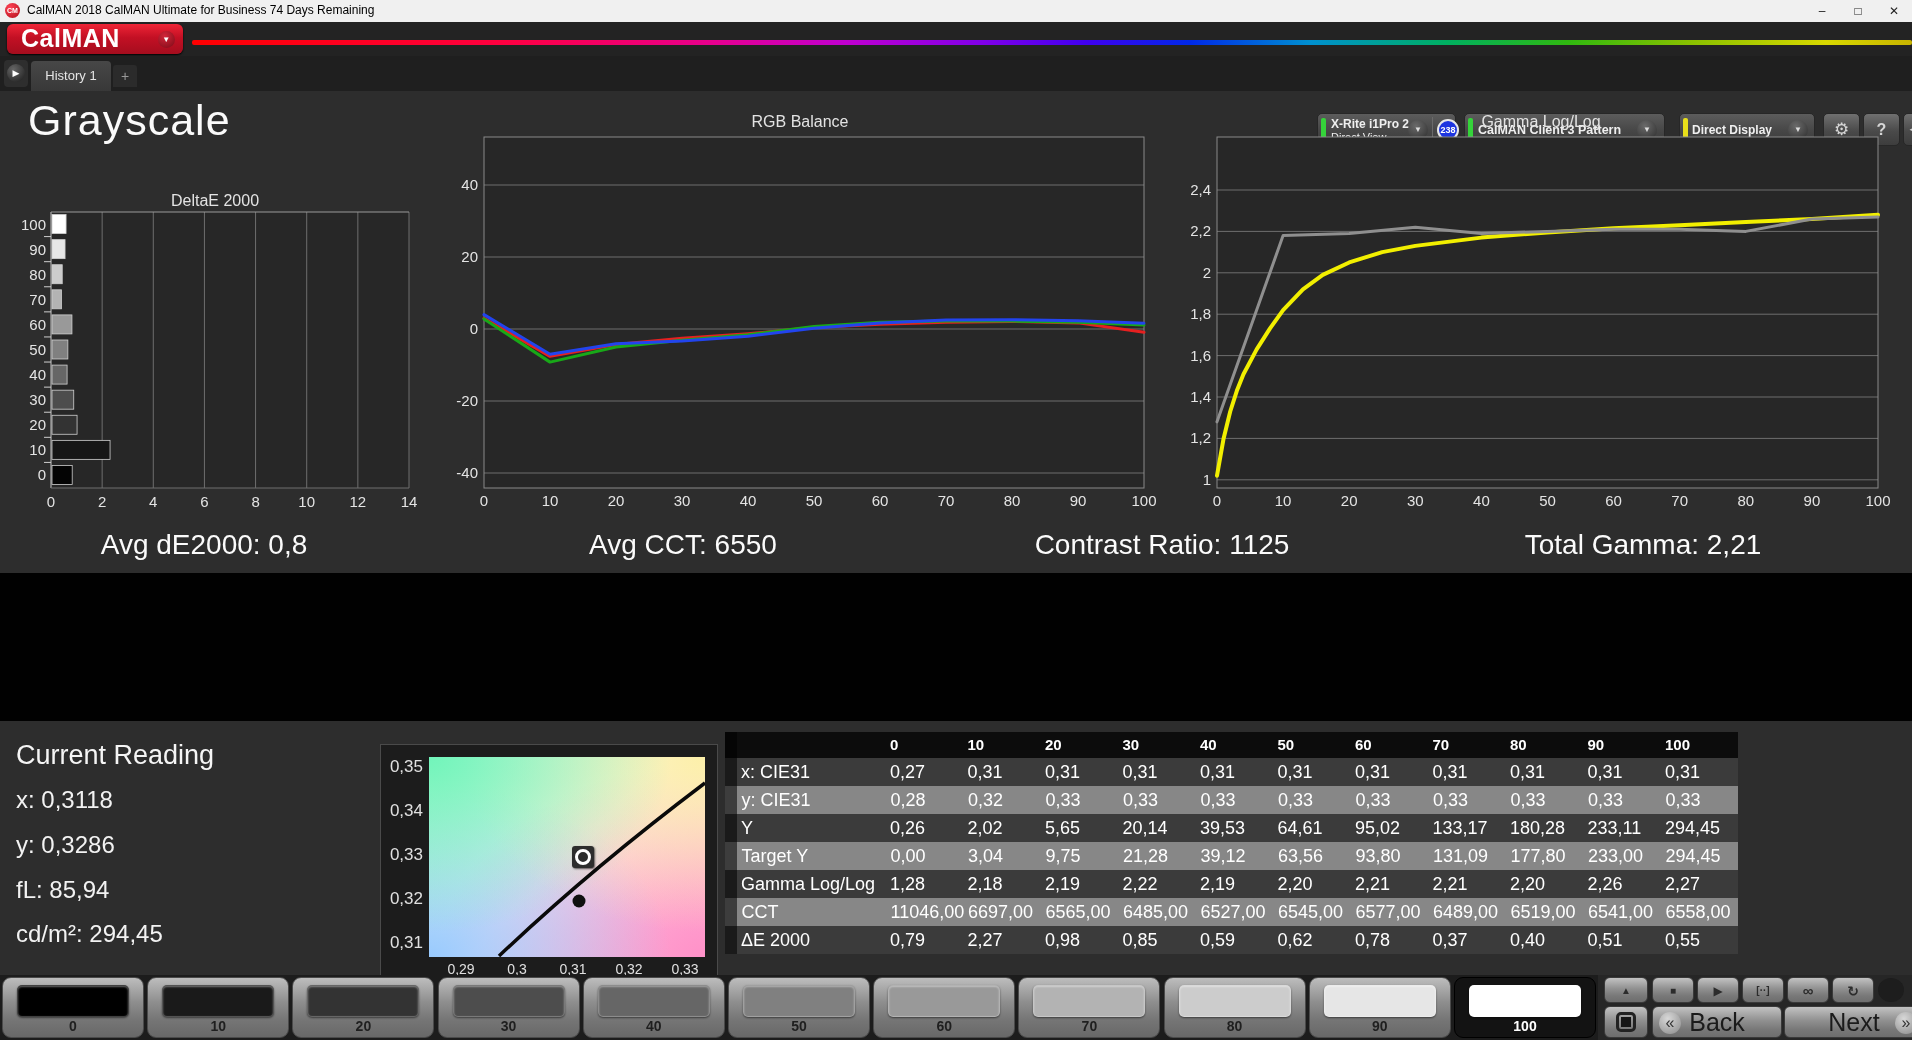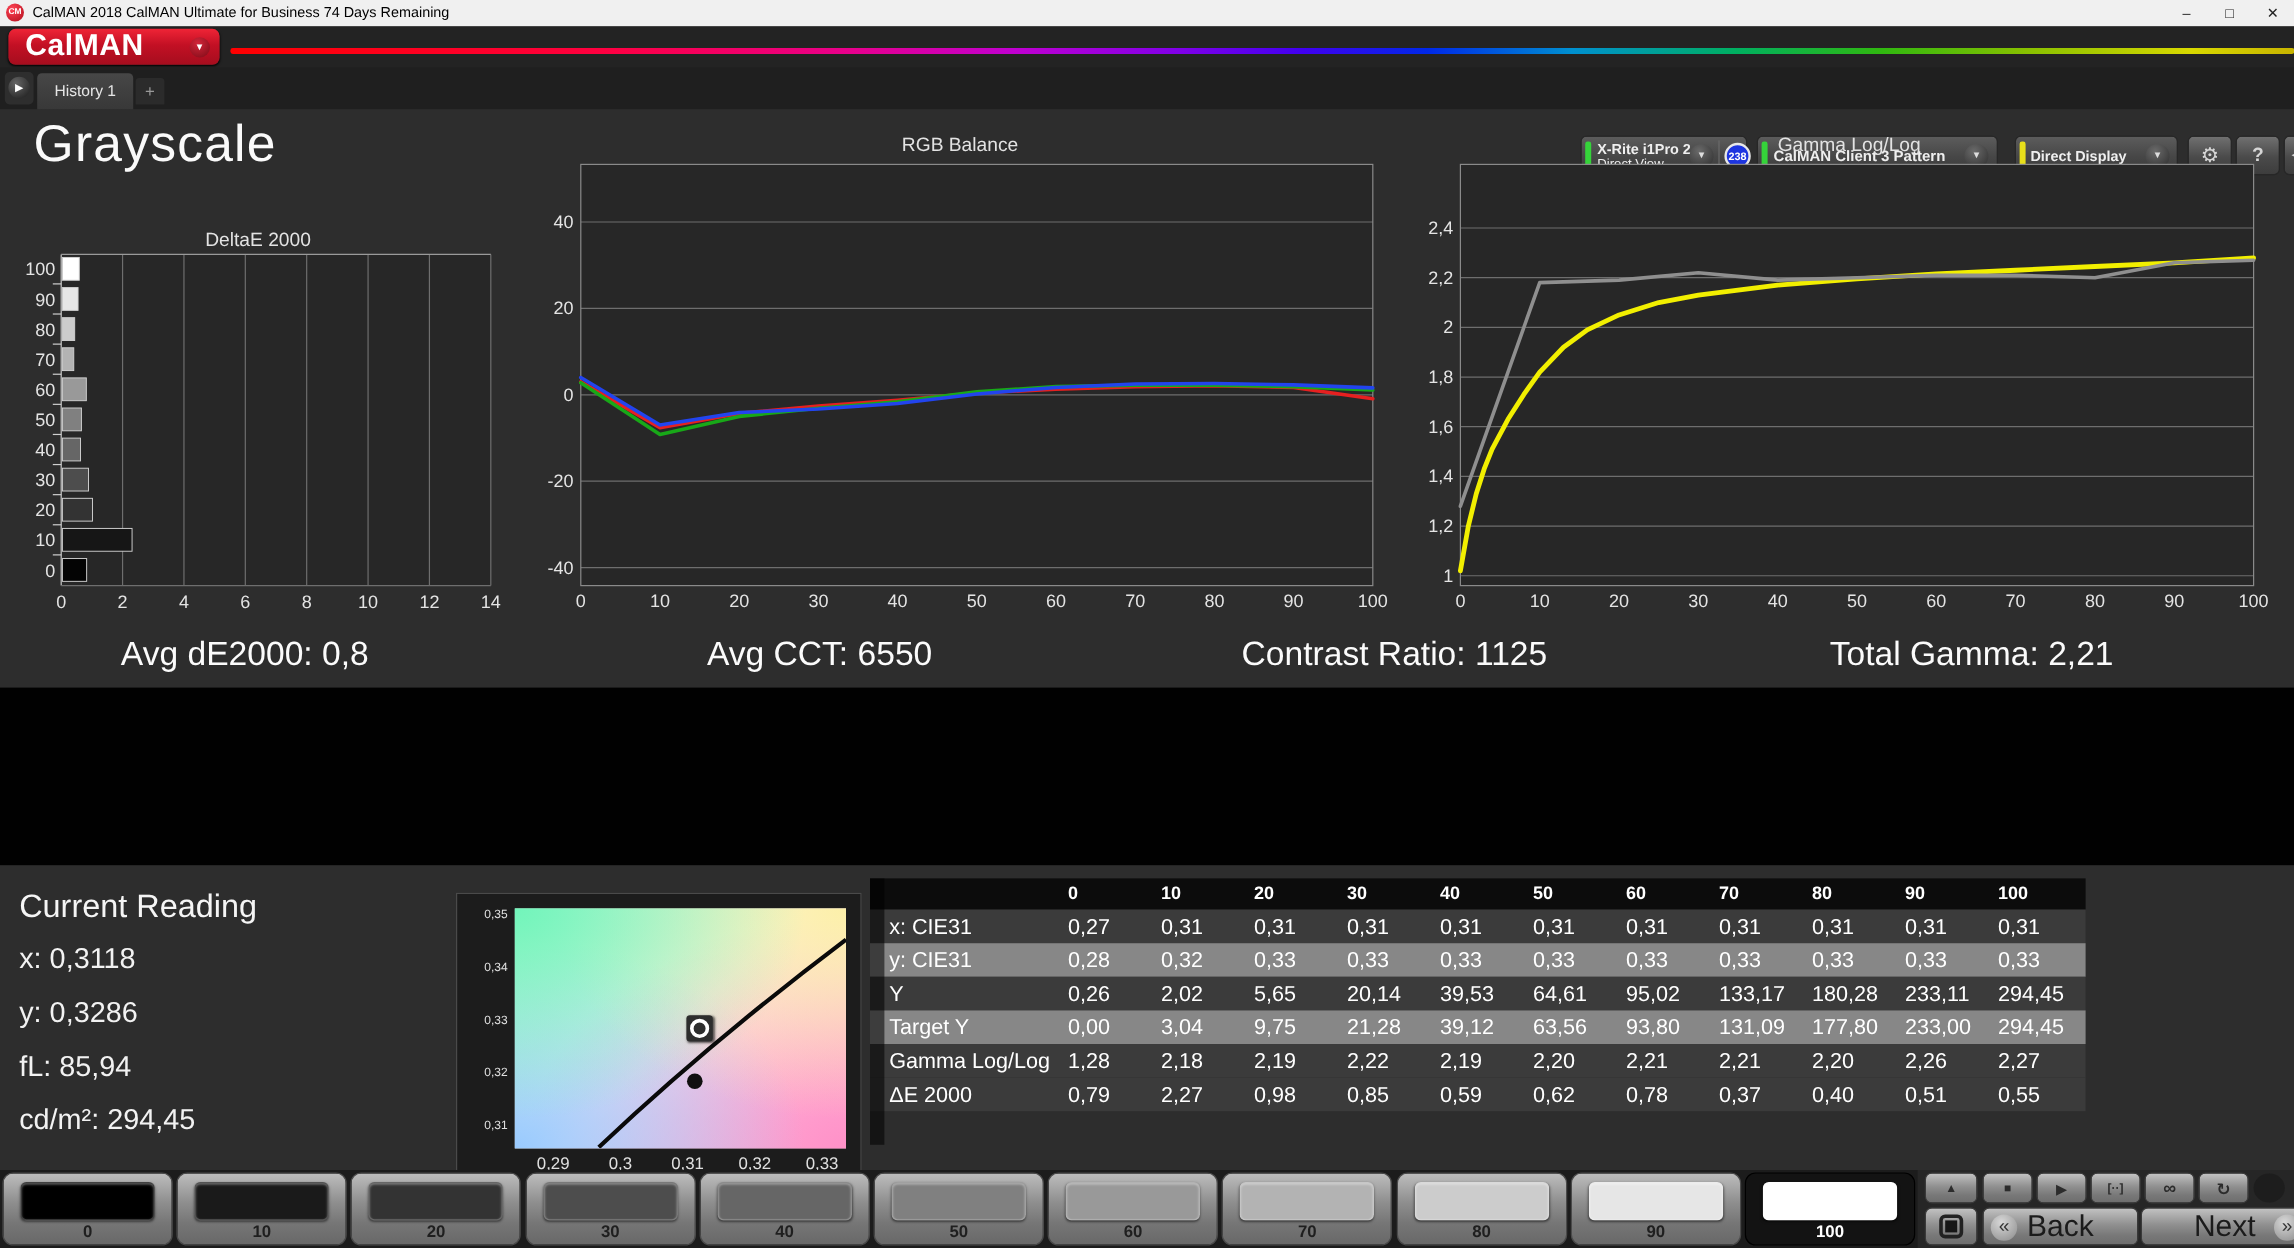--- a/index.html
+++ b/index.html
@@ -69,33 +69,33 @@
   
   #cie{left:380px;top:744px;width:338px;height:234px;background:#1c1c1c;border:1px solid #4a4a4a;box-sizing:border-box;}
   #cie-plot{position:absolute;left:48px;top:12px;width:276px;height:200px;
     background:
      radial-gradient(ellipse at 0% 0%,rgba(110,245,185,.95),rgba(110,245,185,0) 62%),
      radial-gradient(ellipse at 100% 0%,rgba(252,240,165,.95),rgba(252,240,165,0) 62%),
      radial-gradient(ellipse at 0% 100%,rgba(148,200,255,.95),rgba(148,200,255,0) 62%),
      radial-gradient(ellipse at 100% 100%,rgba(255,145,200,1),rgba(255,145,200,0) 68%),
      linear-gradient(135deg,#bdf5d8,#fdf2f4 50%,#ffc0dc);
     overflow:hidden;}
-  .cie-ytick{position:absolute;width:40px;text-align:right;font-size:10px;color:#e0e0e0;}
+  .cie-ytick{position:absolute;width:40px;text-align:right;font-size:17px;color:#e0e0e0;}
   .cie-xtick{position:absolute;width:48px;text-align:center;font-size:14px;color:#e0e0e0;top:216px;}
   #cie-marker{position:absolute;left:143px;top:89px;width:22px;height:22px;background:#2d2d2d;border-radius:3px;box-shadow:1px 1px 2px rgba(0,0,0,.6);}
   #cie-marker:after{content:"";position:absolute;left:3px;top:3px;width:10px;height:10px;border:3px solid #fff;border-radius:50%;}
   
   #dtable{left:725px;top:732px;width:1013px;}
   .trow{position:relative;display:flex;width:100%;}
   .trow .lcell{width:160px;box-sizing:border-box;padding-left:16px;}
   .trow .dcell{width:77.5px;box-sizing:border-box;padding-left:5px;}
   #thead{height:26px;line-height:26px;background:#0c0c0c;color:#fff;font-size:15px;font-weight:bold;}
   .trow.data{height:28px;line-height:28px;color:#fff;font-size:18px;}
   .trow.dark{background:#3b3b3b;}
-  .trow.light{background:#878787;}
+  .trow.light{background:#878787;justify-content:flex-end;}
   #tstrip{position:absolute;left:0;top:0;width:12px;height:222px;background:rgba(0,0,0,.55);}
   
   #bottombar{left:0;top:975px;width:1912px;height:65px;background:#1c1c1c;}
   .pbtn{position:absolute;top:2px;width:142px;height:61px;border-radius:9px;border:1px solid #4a4a4a;box-sizing:border-box;
     background:linear-gradient(180deg,#bdbdbd,#8f8f8f 40%,#767676 70%,#686868);}
   .pbtn .psw{position:absolute;left:14px;top:7px;right:14px;height:30px;border-radius:5px;border:1px solid rgba(255,255,255,.25);
     box-shadow:inset 0 1px 2px rgba(255,255,255,.4),0 1px 2px rgba(0,0,0,.5);}
   .pbtn .pnum{position:absolute;left:0;right:0;top:40px;text-align:center;font-size:14px;font-weight:bold;color:#1f1f1f;}
   .pbtn.selected{background:#131313;border-color:#000;}
   .pbtn.selected .pnum{color:#fff;}
@@ -418,20 +418,34 @@
         <div class="dcell">2,19</div>
         <div class="dcell">2,22</div>
         <div class="dcell">2,19</div>
         <div class="dcell">2,20</div>
         <div class="dcell">2,21</div>
         <div class="dcell">2,21</div>
         <div class="dcell">2,20</div>
         <div class="dcell">2,26</div>
         <div class="dcell">2,27</div>
       </div>
+      <div class="trow data light">
+        <div class="lcell">CCT</div>
+        <div class="dcell">11046,00</div>
+        <div class="dcell">6697,00</div>
+        <div class="dcell">6565,00</div>
+        <div class="dcell">6485,00</div>
+        <div class="dcell">6527,00</div>
+        <div class="dcell">6545,00</div>
+        <div class="dcell">6577,00</div>
+        <div class="dcell">6489,00</div>
+        <div class="dcell">6519,00</div>
+        <div class="dcell">6541,00</div>
+        <div class="dcell">6558,00</div>
+      </div>
       <div class="trow data dark">
         <div class="lcell">ΔE 2000</div>
         <div class="dcell">0,79</div>
         <div class="dcell">2,27</div>
         <div class="dcell">0,98</div>
         <div class="dcell">0,85</div>
         <div class="dcell">0,59</div>
         <div class="dcell">0,62</div>
         <div class="dcell">0,78</div>
         <div class="dcell">0,37</div>

